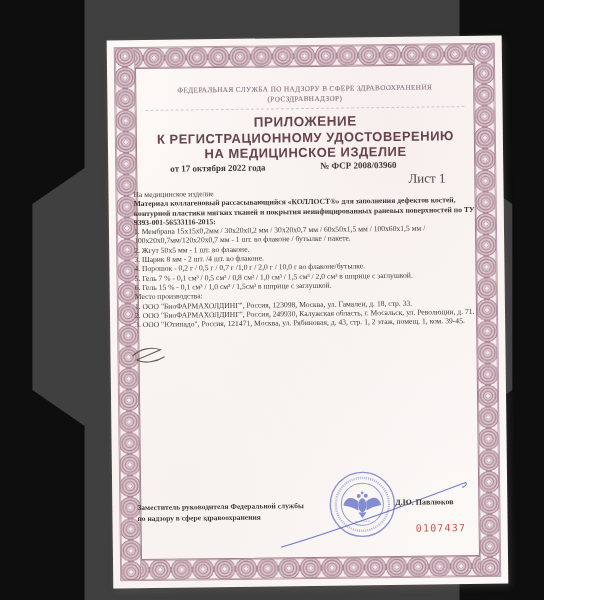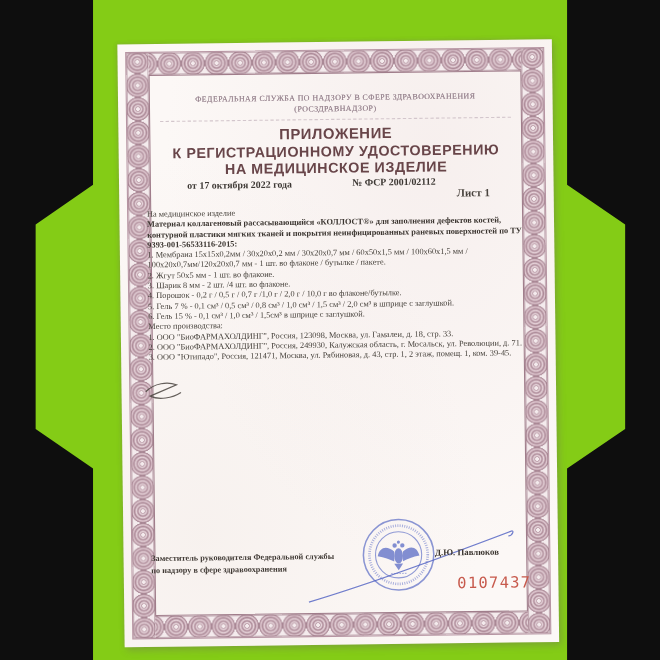--- a/index.html
+++ b/index.html
@@ -1,18 +1,18 @@
 <!DOCTYPE html>
 <html><head>
 <meta charset="utf-8">
 <style>
   html,body{margin:0;padding:0;}
   body{width:600px;height:600px;background:#ffffff;overflow:hidden;
        font-family:"Liberation Serif","DejaVu Serif",serif;}
-  .canvas{position:relative;width:600px;height:600px;background:#84cc16;}
+  .canvas{position:relative;width:544px;height:600px;background:#404040;}
 
   
   .black-left{position:absolute;left:0;top:0;width:90px;height:600px;background:#0e0e0e;
     clip-path:polygon(0 0,94% 0,94% 28%,36% 34%,36% 65%,94% 71%,94% 100%,0 100%);}
   .black-right{position:absolute;right:0;top:0;width:88px;height:600px;background:#0e0e0e;
     clip-path:polygon(100% 0,4% 0,4% 28%,64% 34%,64% 65%,4% 71%,4% 100%,100% 100%);}
 
   
   .page{position:absolute;left:110px;top:38px;width:395px;height:548px;
     background:#fcf8f6;
@@ -45,32 +45,32 @@
   .agency1{top:47px;} .agency2{top:57px;}
   .sep{position:absolute;left:38px;right:38px;top:70px;border-bottom:1px dashed #d3c6cc;}
   .title{position:absolute;left:30px;right:30px;text-align:center;
     font-family:"Liberation Sans","DejaVu Sans",sans-serif;font-weight:bold;
     color:#684549;letter-spacing:.5px;}
   .title1{top:76px;font-size:13.5px;}
   .title2{top:92px;font-size:13px;}
   .title3{top:107px;font-size:13px;}
   .date-text{position:absolute;left:62px;top:124px;font-size:9px;font-weight:bold;color:#3d3834;}
   .number{position:absolute;left:212px;top:123px;font-size:9px;font-weight:bold;color:#3d3834;}
-  .sheet{position:absolute;right:58px;top:134px;font-size:10px;color:#4a443f;font-weight:bold;}
+  .sheet{position:absolute;right:58px;top:134px;font-size:13px;color:#4a443f;}
 
   
   .bodytext{position:absolute;left:25px;top:150px;width:347px;
     font-size:7.6px;line-height:9.3px;color:#45403a;}
   .bodytext .bold{font-weight:bold;color:#3b3530;}
 
   
   .pos1{position:absolute;left:25px;top:463px;font-size:7.5px;font-weight:bold;color:#403a35;}
   .pos2{position:absolute;left:25px;top:474px;font-size:7.5px;font-weight:bold;color:#403a35;}
   .signame{position:absolute;left:283px;top:461px;font-size:8px;font-weight:bold;color:#3b3530;text-align:center;}
-  .serial{position:absolute;left:303px;top:486px;font-size:14px;letter-spacing:1.2px;
+  .serial{position:absolute;left:303px;top:486px;font-size:10px;letter-spacing:1.2px;
     color:#c75a4d;font-family:"DejaVu Sans Mono","Liberation Mono",monospace;}
 
   .overlay{position:absolute;left:0;top:0;width:395px;height:548px;pointer-events:none;}
   .stampwrap{position:absolute;left:215px;top:432px;width:70px;height:70px;opacity:.88;}
 </style>
 </head>
 <body>
 
 <div class="canvas">
 
@@ -88,21 +88,21 @@
 
     <div class="agency agency1">ФЕДЕРАЛЬНАЯ СЛУЖБА ПО НАДЗОРУ В СФЕРЕ ЗДРАВООХРАНЕНИЯ</div>
     <div class="agency agency2">(РОСЗДРАВНАДЗОР)</div>
     <div class="sep"></div>
 
     <div class="title title1">ПРИЛОЖЕНИЕ</div>
     <div class="title title2">К РЕГИСТРАЦИОННОМУ УДОСТОВЕРЕНИЮ</div>
     <div class="title title3">НА МЕДИЦИНСКОЕ ИЗДЕЛИЕ</div>
 
     <div class="date-text">от 17 октября 2022 года</div>
-    <div class="number">№  ФСР 2001/02112</div>
+    <div class="number">№  ФСР 2008/03960</div>
     <div class="sheet">Лист 1</div>
 
     <div class="bodytext">
       <div>На медицинское изделие</div>
       <div class="bold">Материал коллагеновый рассасывающийся «КОЛЛОСТ®» для заполнения дефектов костей, контурной пластики мягких тканей и покрытия неинфицированных раневых поверхностей по ТУ 9393-001-56533116-2015:</div>
       <div>1. Мембрана 15х15х0,2мм / 30х20х0,2 мм / 30х20х0,7 мм / 60х50х1,5 мм / 100х60х1,5 мм / 100х20х0,7мм/120х20х0,7 мм - 1 шт. во флаконе / бутылке / пакете.</div>
       <div>2. Жгут 50х5 мм - 1 шт. во флаконе.</div>
       <div>3. Шарик 8 мм - 2 шт. /4 шт. во флаконе.</div>
       <div>4. Порошок - 0,2 г / 0,5 г / 0,7 г /1,0 г / 2,0 г / 10,0 г во флаконе/бутылке.</div>
       <div>5. Гель 7 % - 0,1 см³ / 0,5 см³ / 0,8 см³ / 1,0 см³ / 1,5 см³ / 2,0 см³ в шприце с заглушкой.</div>

